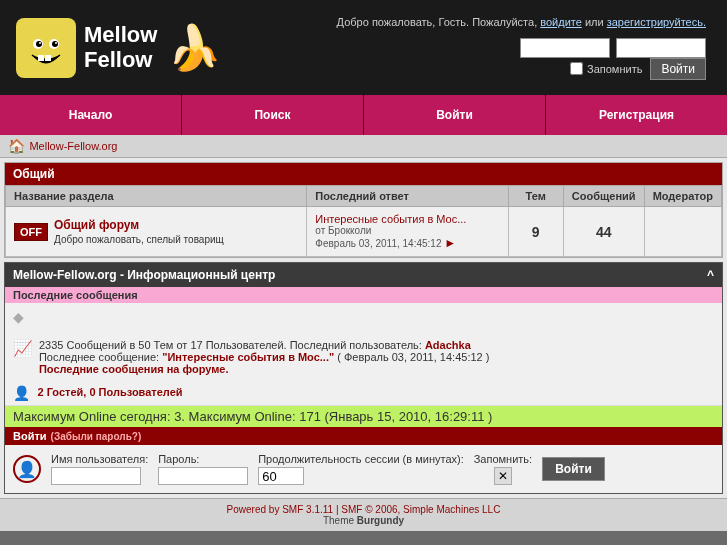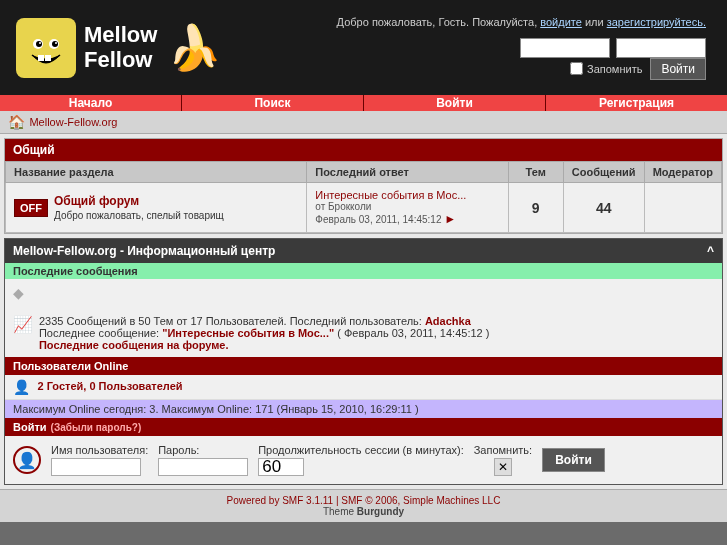--- a/index.html
+++ b/index.html
@@ -11,21 +11,21 @@
     .logo-face { width: 60px; height: 60px; background: #e8d44d; border-radius: 8px; display: flex; align-items: center; justify-content: center; font-size: 28px; margin-right: 8px; flex-shrink: 0; }
     .logo-text { color: white; font-size: 22px; font-weight: bold; font-family: Impact, Arial; line-height: 1.1; }
     .header-right { flex: 1; display: flex; flex-direction: column; align-items: flex-end; padding-right: 5px; }
     .welcome-text { color: #ccc; font-size: 11px; margin-bottom: 6px; text-align: right; }
     .welcome-text a { color: #aad4ff; text-decoration: underline; cursor: pointer; }
     .login-btn { background: #555; color: white; border: 1px solid #888; padding: 3px 10px; cursor: pointer; font-size: 12px; }
     .login-row { display: flex; align-items: center; gap: 6px; margin-top: 4px; }
     .remember-row { display: flex; align-items: center; gap: 4px; color: #ccc; font-size: 11px; }
 
     
-    .nav { background: #ef4444; display: flex; height: 16px; }
+    .nav { background: #be185d; display: flex; height: 40px; }
     .nav-item { flex: 1; display: flex; align-items: center; justify-content: center; color: white; font-size: 12px; font-weight: bold; cursor: pointer; border-right: 1px solid #6b0000; }
 
     
     .breadcrumb { background: #d4d4d4; padding: 3px 8px; font-size: 11px; display: flex; align-items: center; gap: 4px; border-bottom: 1px solid #aaa; }
 
     
     .section-header { background: #8b0000; color: white; padding: 4px 8px; font-size: 12px; font-weight: bold; }
     .section-header-dark { background: #3a3a3a; color: white; padding: 5px 8px; font-size: 12px; font-weight: bold; display: flex; justify-content: space-between; align-items: center; }
 
     
@@ -51,21 +51,21 @@
     .last-posts-area { background: #f0f0f0; padding: 6px 8px; min-height: 30px; }
 
     .stat-section { background: #8b0000; color: white; padding: 3px 8px; font-size: 11px; font-weight: bold; }
     .stat-content { background: #f0f0f0; padding: 6px 8px; font-size: 11px; color: #333; }
     .stat-content a { color: #8b0000; text-decoration: none; font-weight: bold; }
 
     .online-section { background: #8b0000; color: white; padding: 3px 8px; font-size: 11px; font-weight: bold; }
     .online-content { background: #f0f0f0; padding: 4px 8px; font-size: 11px; }
     .online-count { color: #8b0000; font-weight: bold; }
 
-    .online-max { background: #c4b5fd; padding: 3px 8px; font-size: 11px; color: #333; border-top: 1px solid #ddd; }
+    .online-max { background: #bef264; padding: 3px 8px; font-size: 13px; color: #333; border-top: 1px solid #ddd; }
 
     
     .login-section-header { background: #8b0000; color: white; padding: 3px 8px; font-size: 11px; font-weight: bold; display: flex; align-items: center; gap: 4px; }
     .login-section-header a { color: #ffaaaa; font-size: 10px; }
     .login-content { background: #f0f0f0; padding: 8px; display: flex; align-items: center; gap: 10px; }
     .login-field { display: flex; flex-direction: column; gap: 2px; }
     .login-field label { color: #333; font-size: 11px; }
     .login-field input { width: 90px; height: 18px; border: 1px solid #aaa; padding: 1px 3px; font-size: 11px; }
     .duration-field { display: flex; flex-direction: column; gap: 2px; }
     .duration-field label { color: #333; font-size: 11px; }
@@ -187,21 +187,21 @@
       </tbody>
     </table>
   </div>
 
   <div style="margin:4px; border:1px solid #555;">
     <div class="section-header-dark">
       <span>Mellow-Fellow.org - Информационный центр</span>
       <span style="cursor:pointer;">^</span>
     </div>
 
-    <div style="background:#86efac; padding:2px 8px; font-size:11px; font-weight:bold; color:#333;">Последние сообщения</div>
+    <div style="background:#f9a8d4; padding:2px 8px; font-size:11px; font-weight:bold; color:#333;">Последние сообщения</div>
     <div class="last-posts-area">
       <span style="color:#aaa; font-size:14px;">◆</span>
     </div>
 
     <div class="stat-content">
       <div style="display:flex; align-items:flex-start; gap:6px;">
         <span style="font-size:16px; color:#888; flex-shrink:0;">📈</span>
         <div>
           <div>
             <span>2335 Сообщений в 50 Тем от 17 Пользователей. Последний пользователь:</span>
@@ -212,21 +212,20 @@
             <a>"Интересные события в Мос..."</a>
             <span>( Февраль 03, 2011, 14:45:12 )</span>
           </div>
           <div>
             <a>Последние сообщения на форуме.</a>
           </div>
         </div>
       </div>
     </div>
 
-    <div class="online-section">Пользователи Online</div>
     <div class="online-content">
       <span style="font-size:14px; vertical-align:middle; margin-right:4px;">👤</span>
       <span class="online-count">2 Гостей, 0 Пользователей</span>
     </div>
     <div class="online-max">Максимум Online сегодня: 3. Максимум Online: 171 (Январь 15, 2010, 16:29:11 )</div>
 
     <div class="login-section-header">
       <span>Войти</span>
       <a style="color:#ffaaaa; font-size:10px;">(Забыли пароль?)</a>
     </div>
@@ -235,21 +234,21 @@
       <div class="login-field">
         <label>Имя пользователя:</label>
         <input type="text" style="width: 90px; height: 18px; border: 1px solid rgb(170, 170, 170); font-size: 11px;">
       </div>
       <div class="login-field">
         <label>Пароль:</label>
         <input type="password" style="width: 90px; height: 18px; border: 1px solid rgb(170, 170, 170); font-size: 11px;">
       </div>
       <div class="duration-field">
         <label>Продолжительность сессии (в минутах):</label>
-        <input type="text" style="width: 46px; height: 18px; border: 1px solid rgb(170, 170, 170); font-size: 17px;" value="60">
+        <input type="text" style="width: 46px; height: 18px; border: 1px solid rgb(170, 170, 170); font-size: 13px;" value="60">
       </div>
       <div class="remember-field">
         <label>Запомнить:</label>
         <div class="remember-x">✕</div>
       </div>
       <button class="login-submit-btn">Войти</button>
     </div>
   </div>
 
   <div class="footer">

